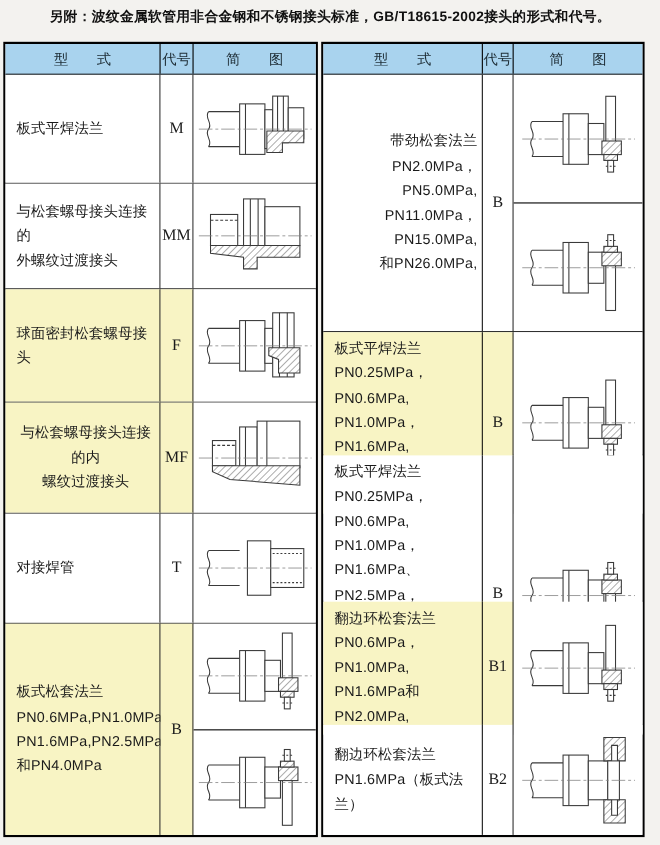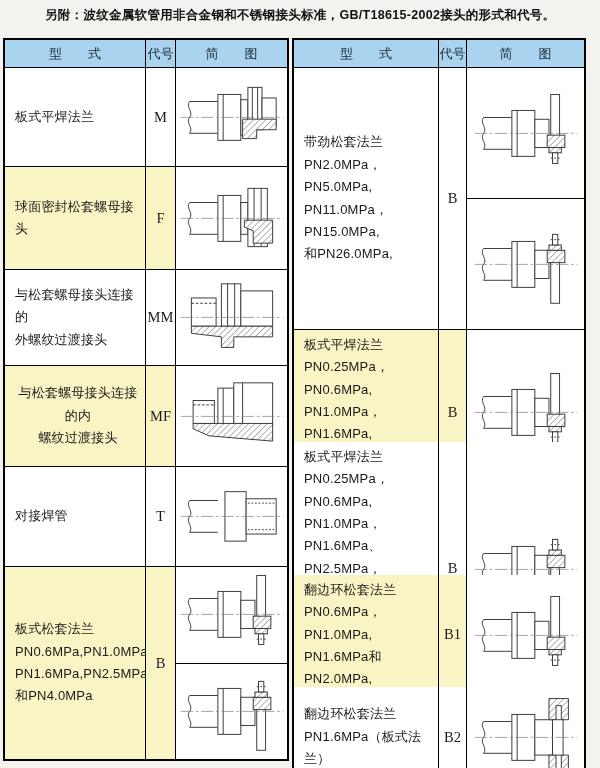--- a/index.html
+++ b/index.html
@@ -92,49 +92,20 @@
                   <line x1="83" y1="14" x2="83" y2="62"></line>
                   <line x1="89" y1="14" x2="89" y2="62"></line>
                   <rect x="94" y="26" width="16" height="32" fill="#fff"></rect>
                   <polygon points="72,50 110,50 110,62 88,62 88,72 72,72" fill="url(#h1)"></polygon>
                 </g>
                 <line x1="2" y1="48" x2="118" y2="48" stroke="#808080" stroke-width="0.8" stroke-dasharray="14 3 3 3"></line>
               </svg>
             </div>
           </div>
         </div>
-        <div class="row" style="height: 103px;">
-          <div class="cell type hl">球面密封松套螺母接头</div>
-          <div class="cell code hl">F</div>
-          <div class="cell diag">
-            <div class="diag-sub">
-              <svg viewBox="0 0 120 96" xmlns="http://www.w3.org/2000/svg">
-                <defs>
-                  <pattern id="h2" width="5" height="5" patternUnits="userSpaceOnUse" patternTransform="rotate(45)">
-                    <rect width="5" height="5" fill="#fff"></rect>
-                    <line x1="0" y1="0" x2="0" y2="5" stroke="#555" stroke-width="1"></line>
-                  </pattern>
-                </defs>
-                <g stroke="#3a3a3a" stroke-width="1.1" fill="none">
-                  <path d="M12,30 c-5,6 5,12 0,18 c-5,6 5,12 0,18" fill="none"></path>
-                  <line x1="12" y1="30" x2="44" y2="30"></line>
-                  <line x1="12" y1="66" x2="44" y2="66"></line>
-                  <rect x="44" y="22" width="26" height="52" fill="#fff"></rect>
-                  <line x1="50" y1="22" x2="50" y2="74"></line>
-                  <rect x="70" y="30" width="8" height="36" fill="#fff"></rect>
-                  <rect x="78" y="14" width="22" height="66" fill="#fff"></rect>
-                  <line x1="85" y1="14" x2="85" y2="80"></line>
-                  <line x1="93" y1="14" x2="93" y2="80"></line>
-                  <polygon points="74,50 106,50 106,76 84,76 84,62 74,58" fill="url(#h2)"></polygon>
-                </g>
-                <line x1="2" y1="48" x2="118" y2="48" stroke="#808080" stroke-width="0.8" stroke-dasharray="14 3 3 3"></line>
-              </svg>
-            </div>
-          </div>
-        </div>
         <div class="row" style="height: 96px;">
           <div class="cell type">与松套螺母接头连接的
 外螺纹过渡接头</div>
           <div class="cell code">MM</div>
           <div class="cell diag">
             <div class="diag-sub">
               <svg viewBox="0 0 120 96" xmlns="http://www.w3.org/2000/svg">
                 <defs>
                   <pattern id="h3" width="5" height="5" patternUnits="userSpaceOnUse" patternTransform="rotate(45)">
                     <rect width="5" height="5" fill="#fff"></rect>
@@ -142,20 +113,49 @@
                   </pattern>
                 </defs>
                 <g stroke="#3a3a3a" stroke-width="1.1" fill="none">
                   <rect x="14" y="26" width="28" height="32" fill="#fff"></rect>
                   <line x1="14" y1="32" x2="42" y2="32" stroke-dasharray="3 2"></line>
                   <rect x="48" y="10" width="22" height="48" fill="#fff"></rect>
                   <line x1="55" y1="10" x2="55" y2="58"></line>
                   <line x1="63" y1="10" x2="63" y2="58"></line>
                   <rect x="70" y="18" width="36" height="40" fill="#fff"></rect>
                   <polygon points="14,58 106,58 106,70 62,70 62,82 48,82 48,70 14,66" fill="url(#h3)"></polygon>
+                </g>
+                <line x1="2" y1="48" x2="118" y2="48" stroke="#808080" stroke-width="0.8" stroke-dasharray="14 3 3 3"></line>
+              </svg>
+            </div>
+          </div>
+        </div>
+        <div class="row" style="height: 103px;">
+          <div class="cell type hl">球面密封松套螺母接头</div>
+          <div class="cell code hl">F</div>
+          <div class="cell diag">
+            <div class="diag-sub">
+              <svg viewBox="0 0 120 96" xmlns="http://www.w3.org/2000/svg">
+                <defs>
+                  <pattern id="h2" width="5" height="5" patternUnits="userSpaceOnUse" patternTransform="rotate(45)">
+                    <rect width="5" height="5" fill="#fff"></rect>
+                    <line x1="0" y1="0" x2="0" y2="5" stroke="#555" stroke-width="1"></line>
+                  </pattern>
+                </defs>
+                <g stroke="#3a3a3a" stroke-width="1.1" fill="none">
+                  <path d="M12,30 c-5,6 5,12 0,18 c-5,6 5,12 0,18" fill="none"></path>
+                  <line x1="12" y1="30" x2="44" y2="30"></line>
+                  <line x1="12" y1="66" x2="44" y2="66"></line>
+                  <rect x="44" y="22" width="26" height="52" fill="#fff"></rect>
+                  <line x1="50" y1="22" x2="50" y2="74"></line>
+                  <rect x="70" y="30" width="8" height="36" fill="#fff"></rect>
+                  <rect x="78" y="14" width="22" height="66" fill="#fff"></rect>
+                  <line x1="85" y1="14" x2="85" y2="80"></line>
+                  <line x1="93" y1="14" x2="93" y2="80"></line>
+                  <polygon points="74,50 106,50 106,76 84,76 84,62 74,58" fill="url(#h2)"></polygon>
                 </g>
                 <line x1="2" y1="48" x2="118" y2="48" stroke="#808080" stroke-width="0.8" stroke-dasharray="14 3 3 3"></line>
               </svg>
             </div>
           </div>
         </div>
         <div class="row" style="height: 101px; text-align: center;">
           <div class="cell type hl">与松套螺母接头连接的内
 螺纹过渡接头</div>
           <div class="cell code hl">MF</div>
@@ -267,21 +267,21 @@
         </div>
       </div>
   </div>
   <div class="tbl tbl-right">
     <div class="hdr">
       <div class="hcell">型　　式</div>
       <div class="hcell">代号</div>
       <div class="hcell">简　　图</div>
     </div>
     <div id="right-rows">
-        <div class="row" style="height: 262px;">
+        <div class="row" style="height: 234px; text-align: right;">
           <div class="cell type">带劲松套法兰
 PN2.0MPa，PN5.0MPa,
 PN11.0MPa，PN15.0MPa,
 和PN26.0MPa,</div>
           <div class="cell code">B</div>
           <div class="cell diag">
             <div class="diag-sub">
               <svg viewBox="0 0 120 96" xmlns="http://www.w3.org/2000/svg">
                 <defs>
                   <pattern id="h8" width="5" height="5" patternUnits="userSpaceOnUse" patternTransform="rotate(45)">

